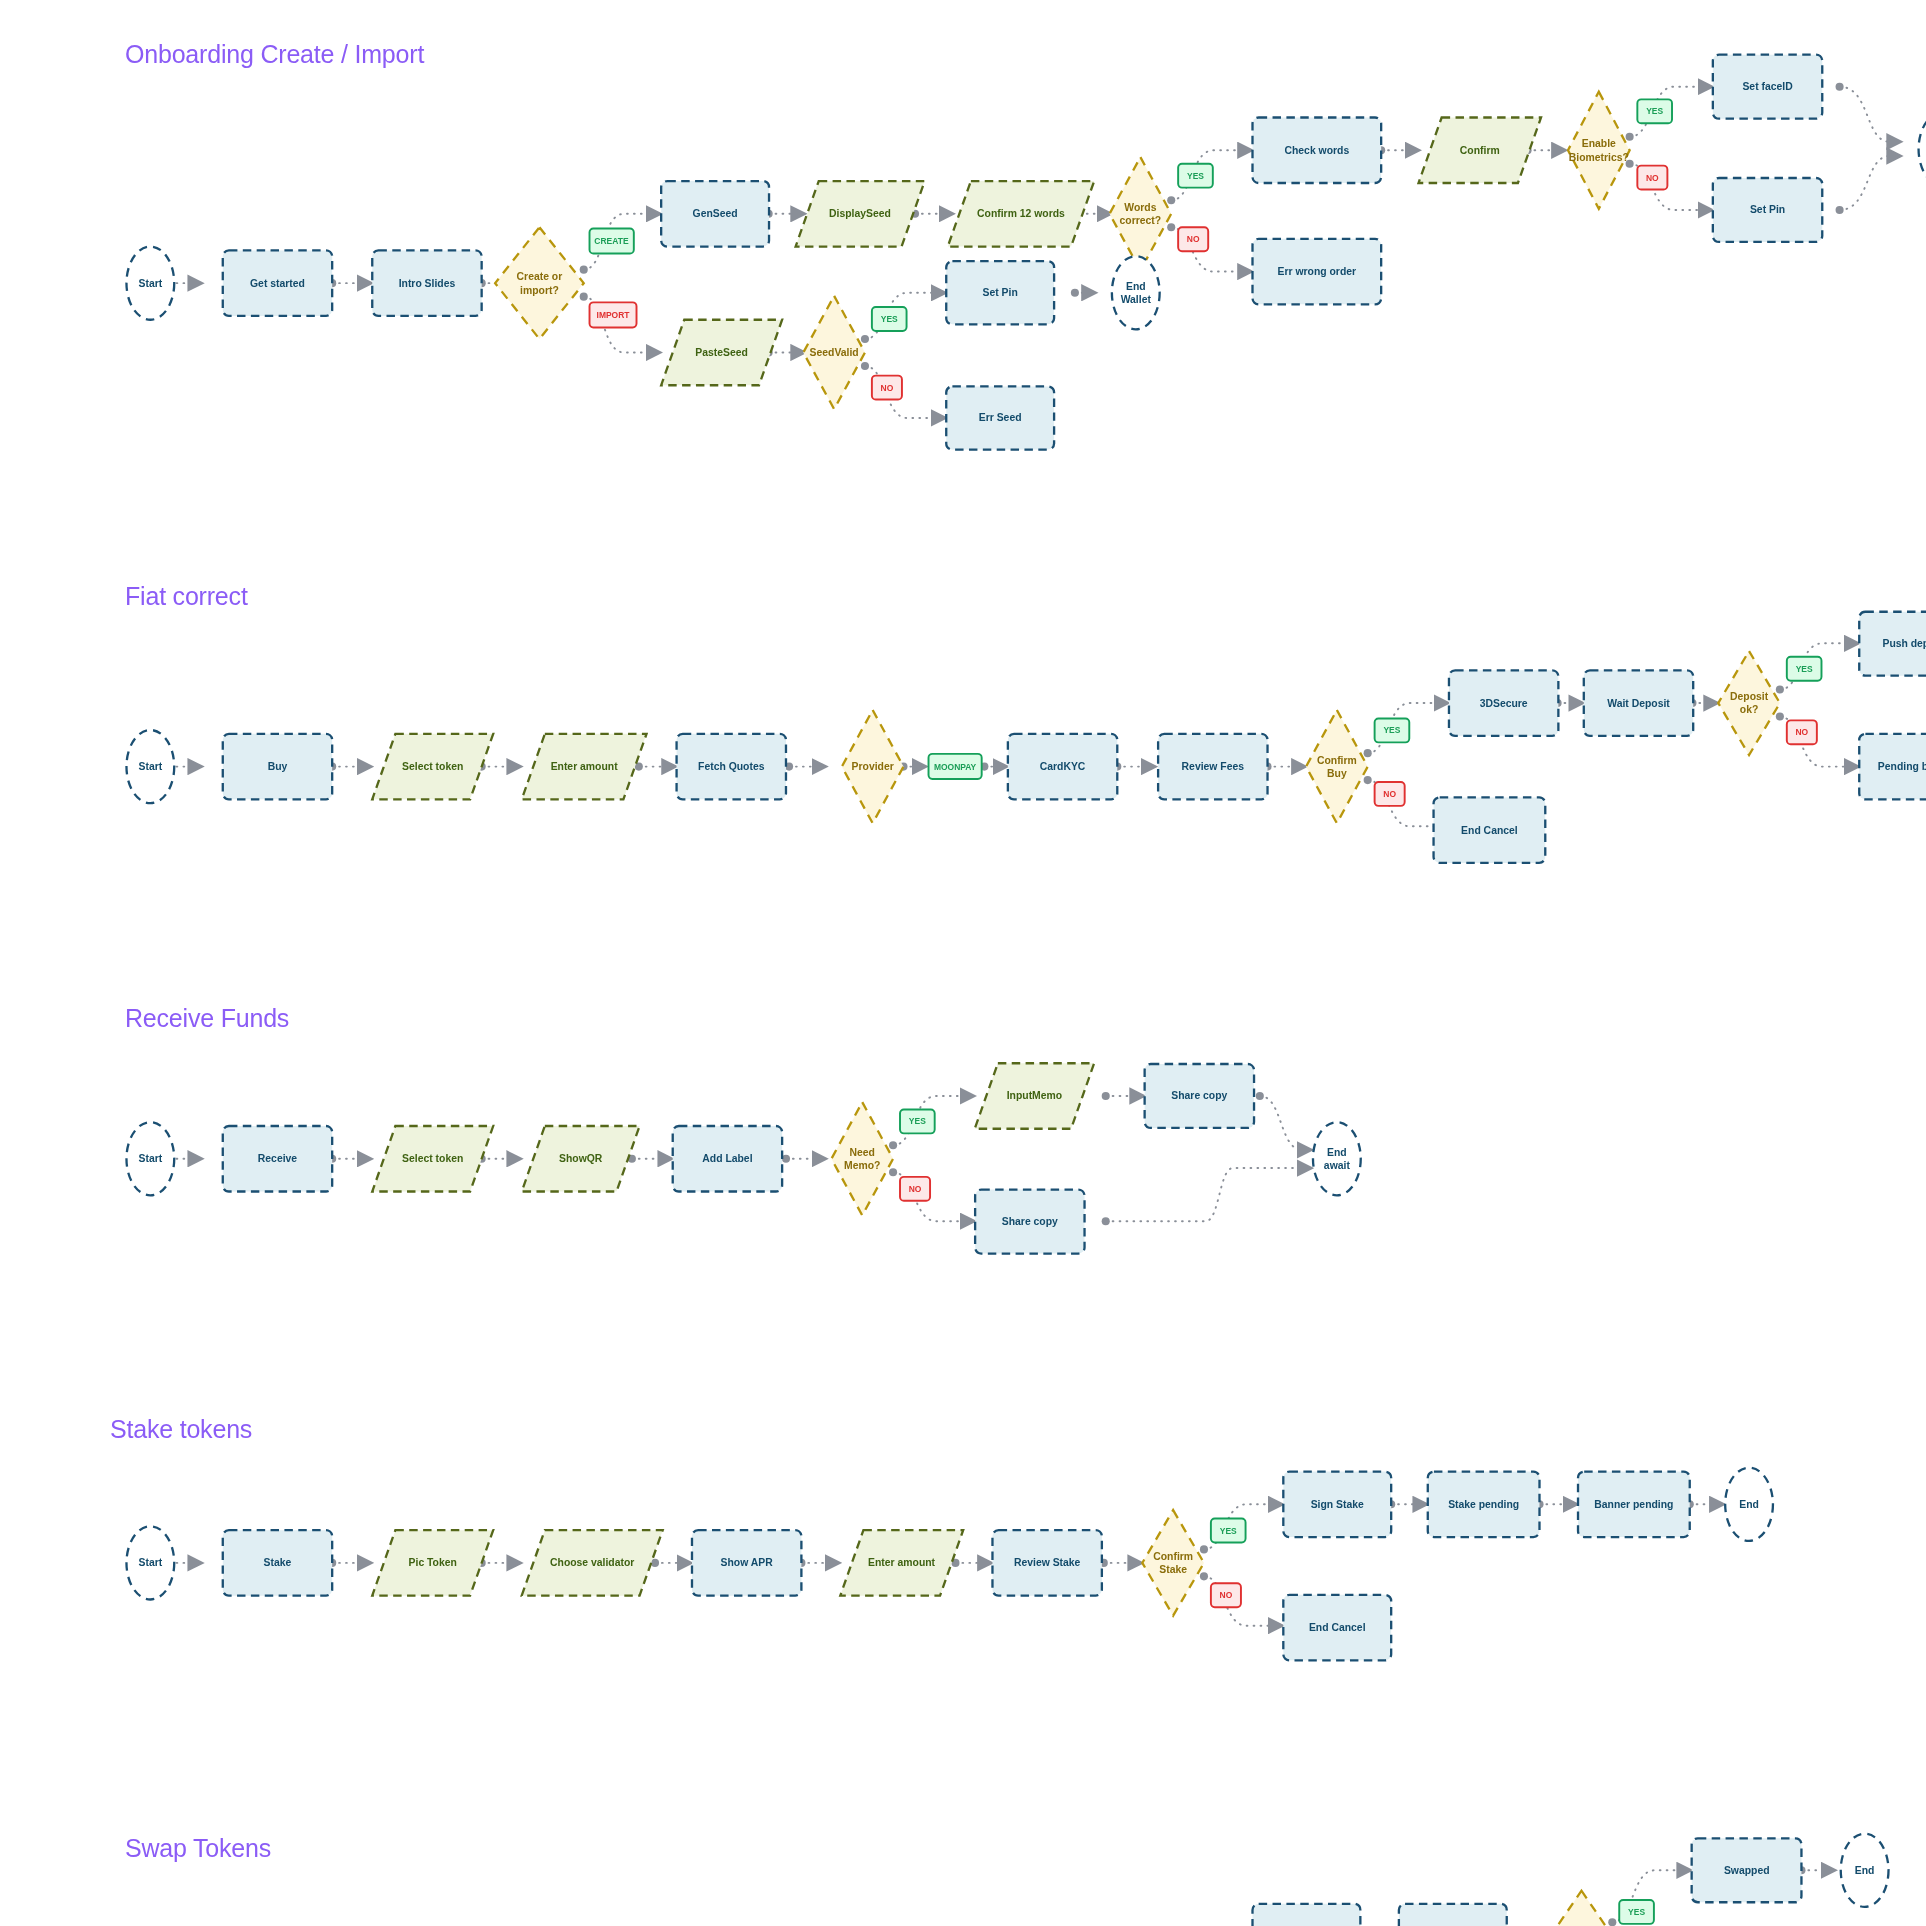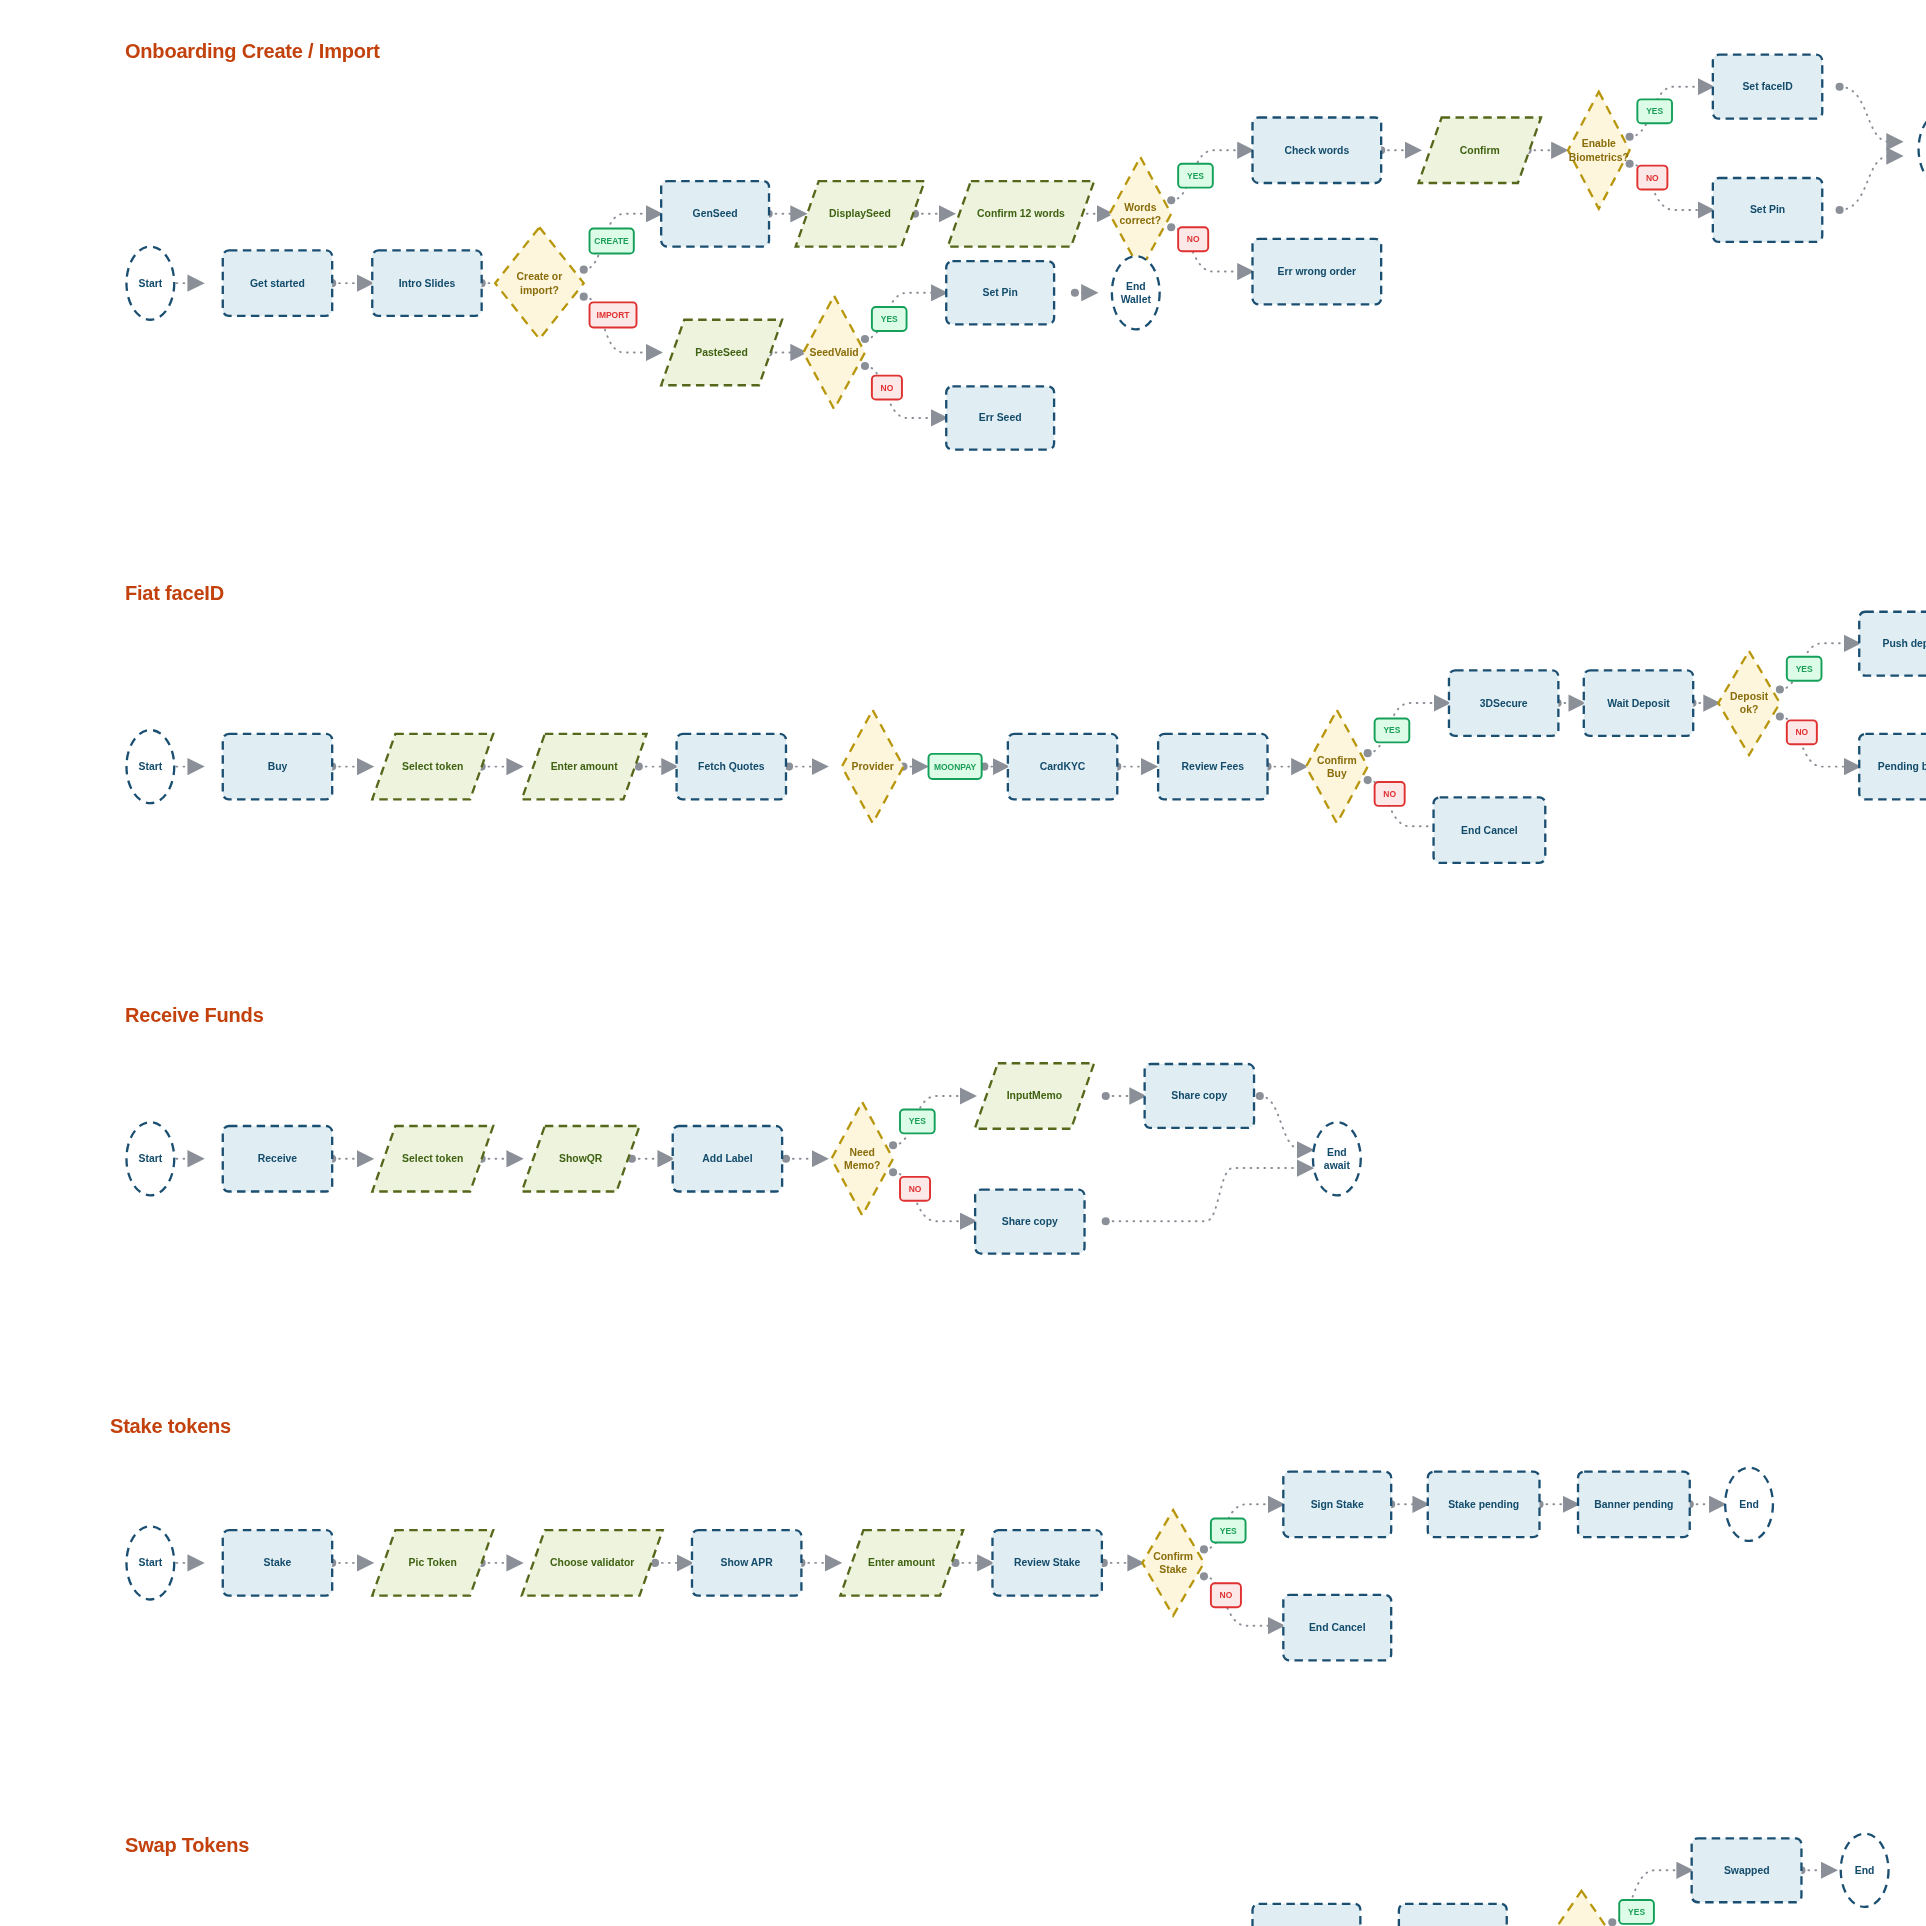--- a/index.html
+++ b/index.html
@@ -1,42 +1,42 @@
 <!DOCTYPE html>
 <html style="font-size:6.2px"><head>
 <meta charset="utf-8">
 <style>
   html,body{margin:0;padding:0;background:#ffffff;}
   body{width:2124px;height:2551px;font-family:"Liberation Sans",sans-serif;}
   #stage{position:relative;width:2124px;height:2551px;background:#fff;overflow:hidden;}
   .section-title{
     position:absolute;
     font-family:"Liberation Sans",sans-serif;
-    font-weight:700;
-    font-size:20px;
-    color:#c2410c;
+    font-weight:400;
+    font-size:25px;
+    color:#8b5cf6;
     letter-spacing:-0.2px;
     white-space:nowrap;
   }
   svg.flow{position:absolute;left:0;top:0;width:2124px;height:2551px;overflow:visible;}
   text{font-family:"Liberation Sans",sans-serif;font-weight:700;}
   .lbl-proc{fill:#134b6b;}
   .lbl-io{fill:#3f6212;}
   .lbl-dec{fill:#8a6d0b;}
   .lbl-term{fill:#134b6b;}
   .lbl-yes{fill:#1b9e57;}
   .lbl-no{fill:#e03131;}
 </style>
 </head>
 <body>
 
 <div id="stage">
 
   <div class="section-title" style="left:125px;top:40px;">Onboarding Create / Import</div>
-  <div class="section-title" style="left:125px;top:582px;">Fiat faceID</div>
+  <div class="section-title" style="left:125px;top:582px;">Fiat correct</div>
   <div class="section-title" style="left:125px;top:1004px;">Receive Funds</div>
   <div class="section-title" style="left:110px;top:1415px;">Stake tokens</div>
   <div class="section-title" style="left:125px;top:1834px;text-align:center;">Swap Tokens</div>
 
   <svg class="flow" viewBox="0 0 5513 6622" xmlns="http://www.w3.org/2000/svg">
     <defs>
       <marker id="arrow" viewBox="0 0 12 12" refX="9" refY="6" markerWidth="9" markerHeight="9" orient="auto-start-reverse">
         <path d="M0,0 L12,6 L0,12 z" fill="#8a8f98"></path>
       </marker>
       <marker id="dot" viewBox="0 0 10 10" refX="5" refY="5" markerWidth="5" markerHeight="5" orient="auto">

